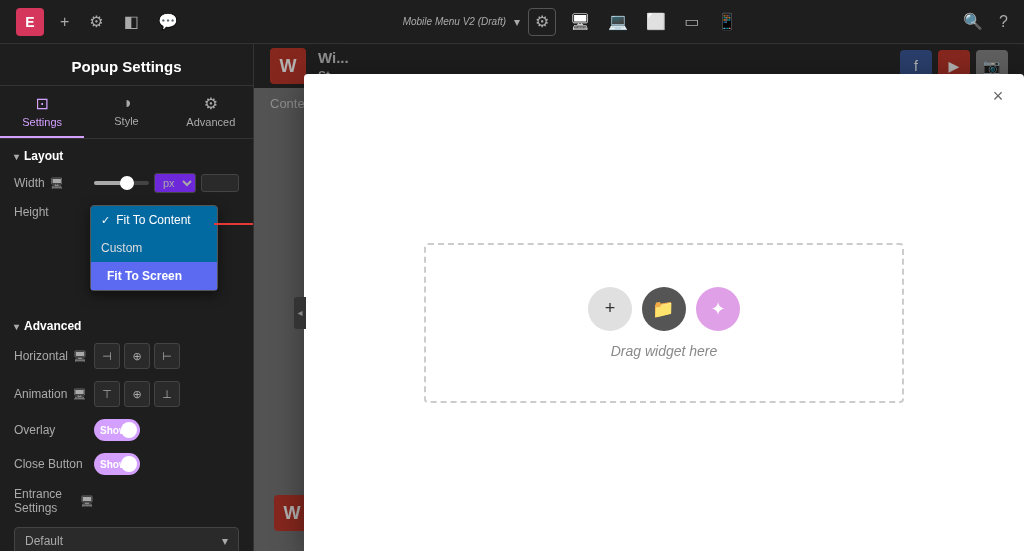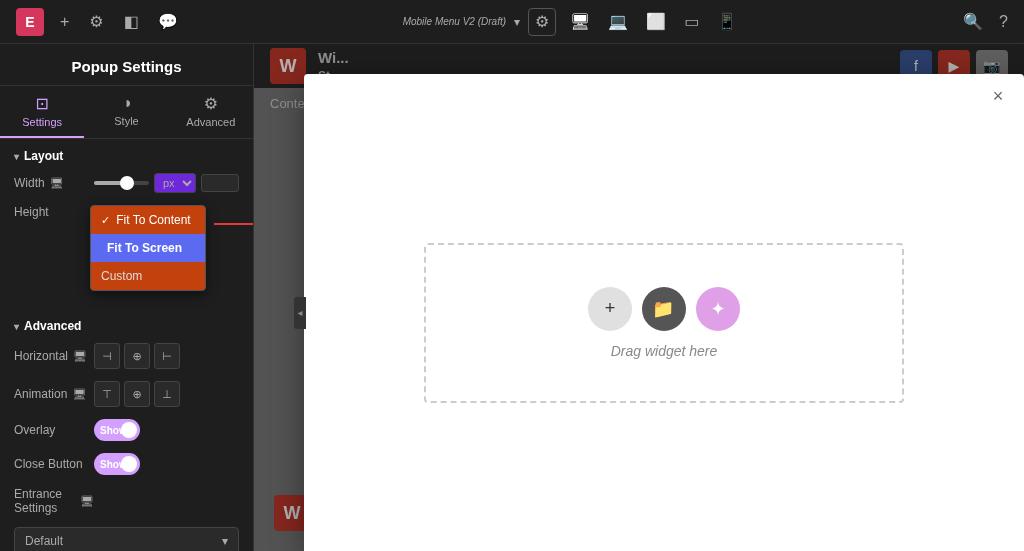--- a/index.html
+++ b/index.html
@@ -230,24 +230,24 @@
       align-items: flex-start;
       margin-bottom: 12px;
       position: relative;
     }
 
     
     .dropdown-menu {
       position: absolute;
       top: 0;
       left: 76px;
-      background: #c2410c;
+      background: #0369a1;
       border: 1px solid #555;
       border-radius: 4px;
-      width: 116px;
+      width: 128px;
       z-index: 100;
       box-shadow: 0 4px 12px rgba(0,0,0,0.5);
     }
     .dropdown-item {
       padding: 7px 10px;
       font-size: 12px;
       color: #ddd;
       cursor: pointer;
       display: flex;
       align-items: center;
@@ -579,25 +579,25 @@
 
       <div class="height-row" style="position:relative; margin-bottom:100px;">
         <div class="field-label">
           <span>Height</span>
         </div>
 
         <div class="dropdown-menu">
           <div class="dropdown-item selected">
             <span>Fit To Content</span>
           </div>
+          <div class="dropdown-item">
+            <span>Custom</span>
+          </div>
           <div class="dropdown-item active-highlight">
             <span>Fit To Screen</span>
-          </div>
-          <div class="dropdown-item">
-            <span>Custom</span>
           </div>
         </div>
 
         <div class="arrow-annotation">
           <div class="arrow-line"></div>
         </div>
       </div>
 
       <div class="section-header">
         <span>Advanced</span>

